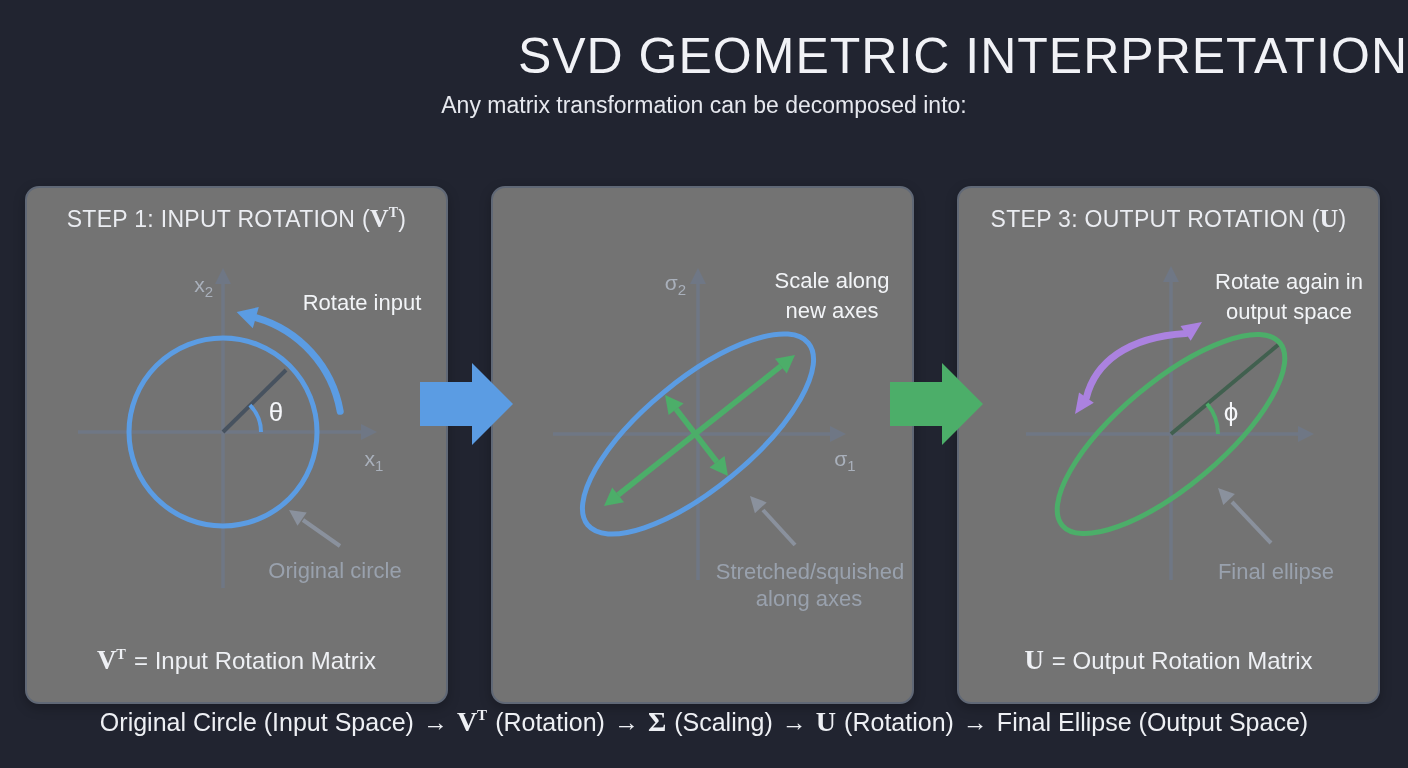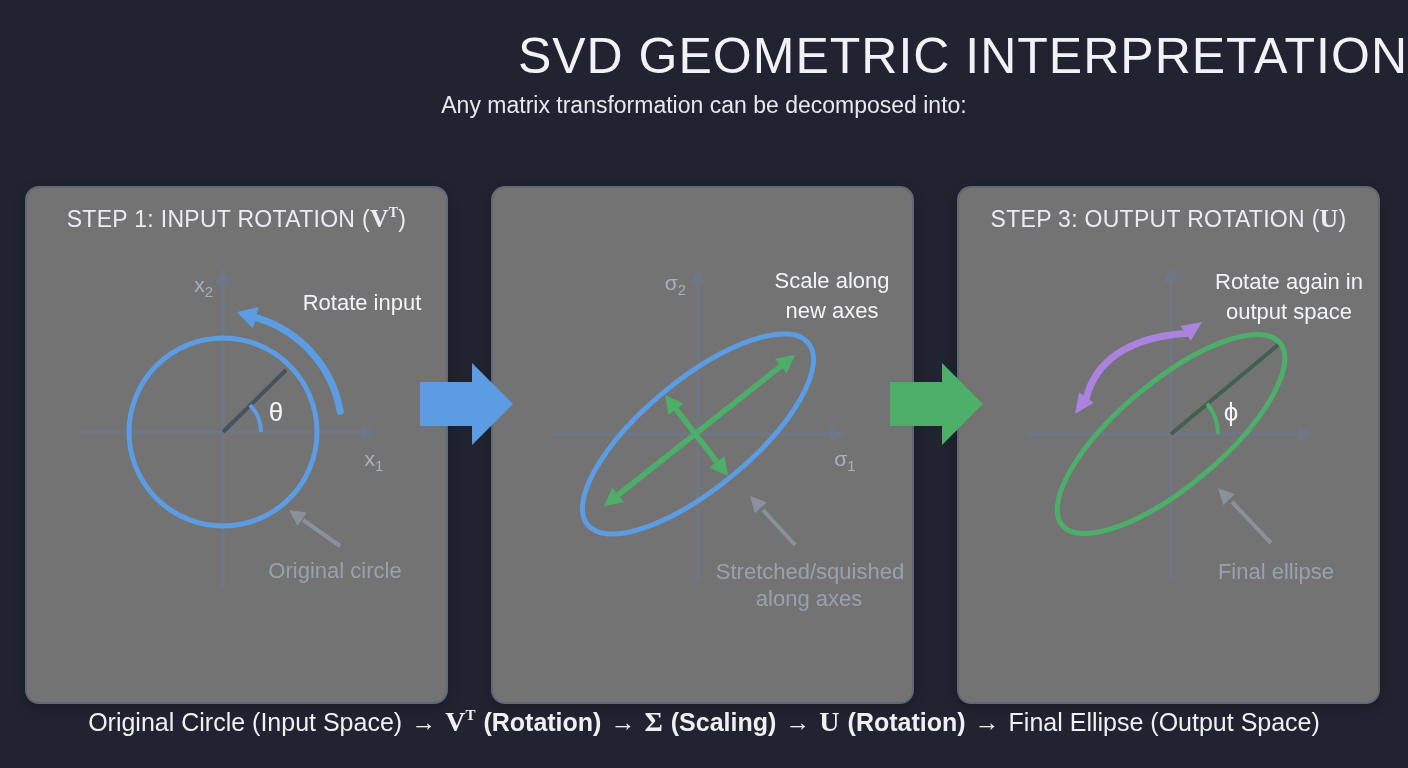--- a/index.html
+++ b/index.html
@@ -39,21 +39,21 @@
     font-family:"Liberation Serif","DejaVu Serif",serif;
     font-weight:bold;font-size:0.60em;position:relative;top:-0.1em;
   }
   .formula-rest{margin-left:8px;}
   .diagram{position:absolute;left:0;top:0;width:423px;height:518px;z-index:1;}
   .flow{
     position:absolute;top:706px;left:0;width:100%;text-align:center;
     font-size:25px;color:#eef0f4;white-space:nowrap;
   }
   .flow .arrow{margin:0 9px;}
-  .flow .t-after{margin-left:8px;font-weight:bold;}
+  .flow .t-after{margin-left:8px;}
   
   text{font-family:"Liberation Sans","DejaVu Sans",sans-serif;}
   .lbl-white{fill:#f2f4f7;font-size:22px;}
   .lbl-gray{fill:#99a1ad;font-size:22px;}
   .lbl-axis{fill:#a9b0bb;font-size:21px;}
   .lbl-angle{fill:#f5f6f9;font-size:26px;}
   .axis{stroke:#6f7785;stroke-width:3.5;}
   .axis-head{fill:#6f7785;}
   .ann-arrow{stroke:#8a919d;stroke-width:4;}
   .ann-head{fill:#8a919d;}
@@ -87,20 +87,21 @@
 
     <text class="lbl-axis" text-anchor="end" x="186" y="104"><tspan>x</tspan><tspan dy="5" font-size="15">2</tspan></text>
     <text class="lbl-axis" text-anchor="middle" x="347" y="278"><tspan>x</tspan><tspan dy="5" font-size="15">1</tspan></text>
 
     <text class="lbl-white" x="335" y="122" text-anchor="middle">Rotate input</text>
     <text class="lbl-gray" x="308" y="390" text-anchor="middle">Original circle</text>
     <line class="ann-arrow" x1="313" y1="358" x2="276" y2="332"></line>
     <polygon class="ann-head" points="262,322 279.7,324.6 270.5,337.8"></polygon>
   </svg>
 
+  <div class="panel-formula"><span class="mserif">V</span><sup class="msup">T</sup><span class="formula-rest">= Input Rotation Matrix</span></div>
 </section>
 
 <section class="panel panel-2">
 
   <svg class="diagram" viewBox="0 0 423 518">
 
     <line class="axis" x1="205" y1="92" x2="205" y2="392"></line>
     <polygon class="axis-head" points="205,80 197,96 213,96"></polygon>
     <line class="axis" x1="60" y1="246" x2="339" y2="246"></line>
     <polygon class="axis-head" points="353,246 337,238 337,254"></polygon>
@@ -149,20 +150,21 @@
     <polygon points="243,134 231.7,152.8 221.5,138.0" fill="#ab82e0"></polygon>
     <polygon points="116,226 134.8,214.7 120.0,204.5" fill="#ab82e0"></polygon>
 
     <text class="lbl-white" x="330" y="101" text-anchor="middle">Rotate again in</text>
     <text class="lbl-white" x="330" y="131" text-anchor="middle">output space</text>
     <text class="lbl-gray" x="317" y="391" text-anchor="middle">Final ellipse</text>
     <line class="ann-arrow" x1="312" y1="355" x2="273" y2="314"></line>
     <polygon class="ann-head" points="259,300 275.9,305.9 264.3,317.1"></polygon>
   </svg>
 
+  <div class="panel-formula"><span class="mserif">U</span><span class="formula-rest">= Output Rotation Matrix</span></div>
 </section>
 
 <svg class="between-arrow" style="left:415px;" viewBox="0 0 103 92">
   <rect x="5" y="24" width="52" height="44" fill="#5b9ce3"></rect>
   <polygon points="57,5 98,46 57,87" fill="#5b9ce3"></polygon>
 </svg>
 <svg class="between-arrow" style="left:885px;" viewBox="0 0 103 92">
   <rect x="5" y="24" width="52" height="44" fill="#4cae69"></rect>
   <polygon points="57,5 98,46 57,87" fill="#4cae69"></polygon>
 </svg>

